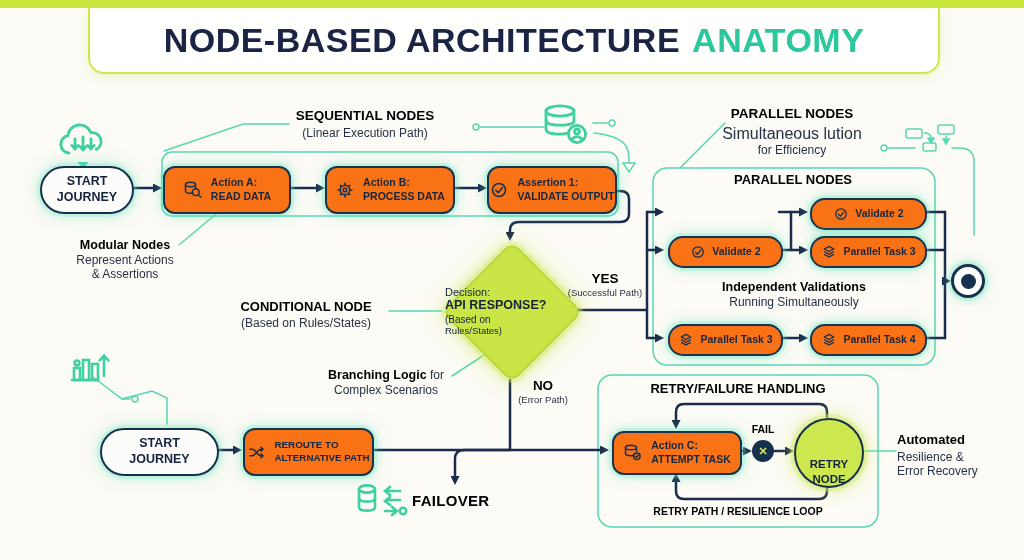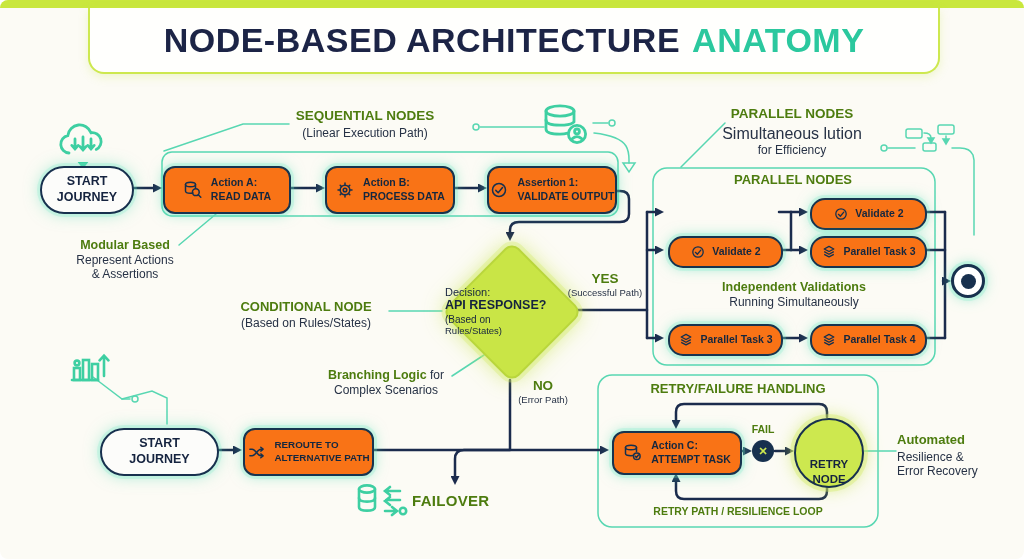--- a/index.html
+++ b/index.html
@@ -1,17 +1,17 @@
 <!DOCTYPE html>
 <html><head>
 <meta charset="utf-8">
 <style>
   html,body{margin:0;padding:0;}
   .canvas{position:relative;width:1024px;height:559px;background:#fcfbf5;overflow:hidden;
-          font-family:"Liberation Sans",sans-serif;border-radius:8px;}
+          font-family:"Liberation Sans",sans-serif;}
   .topbar{position:absolute;left:0;top:0;width:1024px;height:8px;background:#c9e73d;z-index:4;}
   .titlebox{position:absolute;left:88px;top:8px;width:848px;height:64px;background:#fffffd;
             border:2px solid #cde84f;border-top:none;border-radius:0 0 16px 16px;
             display:flex;align-items:center;justify-content:center;gap:12px;z-index:4;
             box-shadow:0 3px 10px rgba(200,230,80,.25);}
   .title-main{font-size:34px;font-weight:800;color:#1c2446;letter-spacing:.5px;}
   .title-accent{font-size:34px;font-weight:800;color:#2bc89e;letter-spacing:.5px;}
 
   svg.layer{position:absolute;left:0;top:0;z-index:1;}
   .deco{position:absolute;z-index:1;}
@@ -21,21 +21,21 @@
          box-shadow:0 0 0 3px rgba(120,235,200,.22),0 0 14px rgba(80,220,180,.55);}
   .gnode .txt{font-weight:700;color:#14273f;font-size:10.5px;line-height:1.3;text-align:left;}
   .pillnode{border-radius:15px;gap:6px;}
   .pillnode .txt{font-size:10.5px;}
   .wpill{position:absolute;background:#fcfcfa;border:2.5px solid #17304e;border-radius:24px;
          display:flex;flex-direction:column;align-items:center;justify-content:center;z-index:2;
          font-weight:800;color:#15233f;font-size:12.5px;line-height:1.25;text-align:center;
          box-shadow:0 0 0 3px rgba(120,235,200,.22),0 0 16px rgba(80,220,180,.5);}
   .lbl{position:absolute;color:#273246;z-index:3;line-height:1.2;}
   .c{text-align:center;}
-  .xb{font-weight:800;color:#4d7c0f;}
+  .xb{font-weight:800;color:#000000;}
 
   .diamond{position:absolute;left:462px;top:262px;width:96px;height:96px;background:#c9e546;
            border:2px solid #b9d63c;border-radius:10px;transform:rotate(45deg);z-index:1;
            box-shadow:0 0 0 4px rgba(212,236,110,.35),0 0 22px rgba(198,228,70,.7);}
   .diamond-text{position:absolute;left:445px;top:286px;width:130px;z-index:2;text-align:left;color:#15233f;}
   .retrycircle{position:absolute;left:794px;top:418px;width:66px;height:66px;border-radius:50%;
            background:#cde84f;border:2.5px solid #17304e;display:flex;flex-direction:column;
            align-items:center;justify-content:flex-end;font-weight:800;font-size:11.5px;color:#15233f;
            line-height:1.25;z-index:2;
            box-shadow:0 0 0 4px rgba(212,236,110,.4),0 0 18px rgba(198,228,70,.75);}
@@ -174,21 +174,21 @@
     <path d="M14.5,14 H20 M18,12 L20.5,14 L18,16"></path>
     <circle cx="23.5" cy="14" r="1.6"></circle>
   </svg>
 
   <div class="lbl c" style="left:280px;top:108px;width:170px">
     <div class="xb" style="font-size:13.5px">SEQUENTIAL NODES</div>
     <div style="font-size:12px;margin-top:2px">(Linear Execution Path)</div>
   </div>
 
   <div class="lbl c" style="left:55px;top:238px;width:140px;font-size:12px">
-    <div class="xb" style="font-size:12.5px">Modular Based</div>
+    <div class="xb" style="font-size:12.5px">Modular Nodes</div>
     <div>Represent Actions</div>
     <div>&amp; Assertions</div>
   </div>
 
   <div class="lbl c" style="left:222px;top:299px;width:168px">
     <div class="xb" style="font-size:13px">CONDITIONAL NODE</div>
     <div style="font-size:12px;margin-top:1px">(Based on Rules/States)</div>
   </div>
 
   <div class="lbl c" style="left:312px;top:368px;width:148px;font-size:12px">

